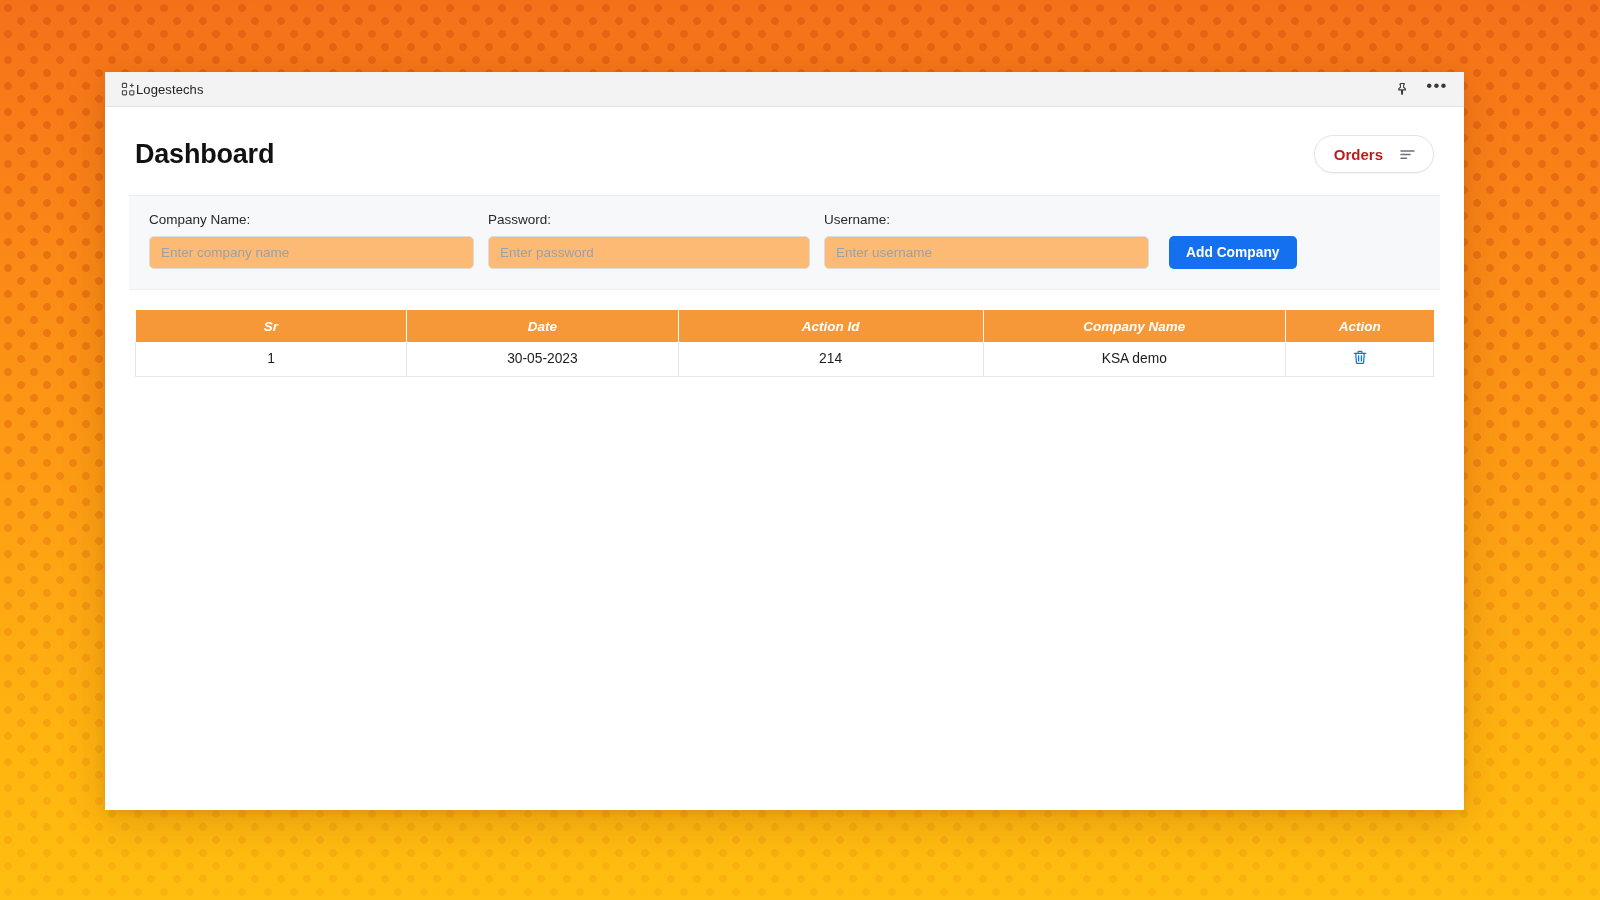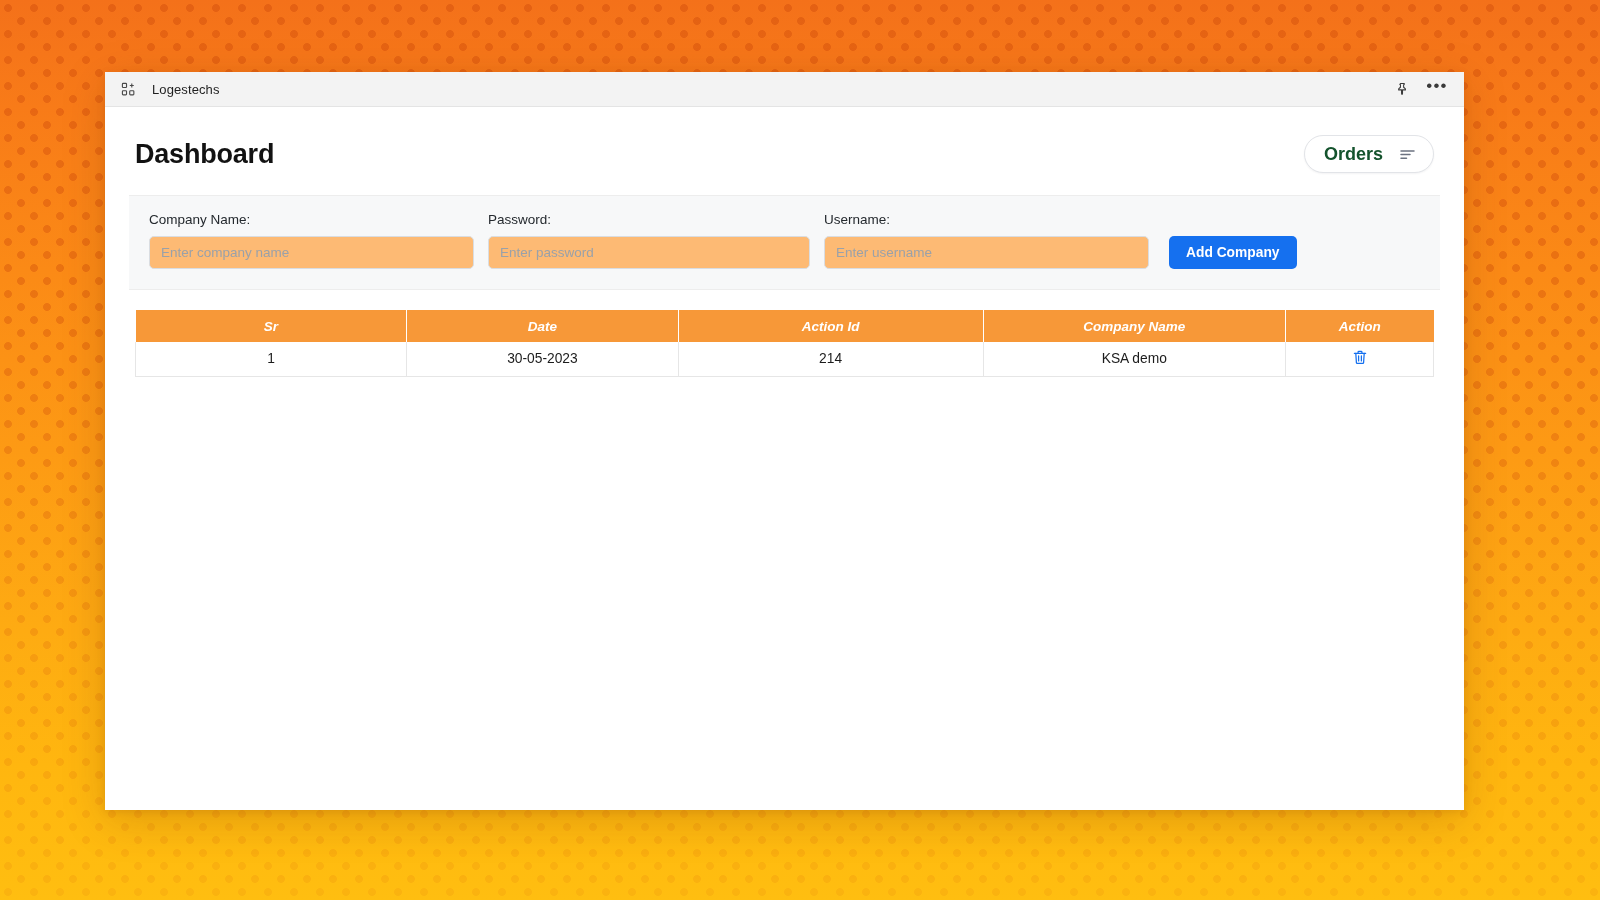--- a/index.html
+++ b/index.html
@@ -55,21 +55,21 @@
   
   .titlebar {
     height: 35px;
     flex: 0 0 35px;
     background: #f3f3f3;
     border-bottom: 1px solid #e4e4e4;
     display: flex;
     align-items: center;
     padding: 0 14px 0 16px;
   }
-  .tb-left { display: flex; align-items: center; gap: 16px; }
+  .tb-left { display: flex; align-items: center; gap: 0; }
   .tb-app-icon { width: 15px; height: 15px; display: block; color: #4a4a4a; }
   .tb-title {
     font-size: 13px;
     color: #1f1f1f;
     letter-spacing: .1px;
     white-space: nowrap;
   }
   .tb-spacer { flex: 1 1 auto; }
   .tb-right { display: flex; align-items: center; gap: 9px; }
   .tb-btn {
@@ -114,23 +114,23 @@
     gap: 16px;
     height: 38px;
     padding: 0 17px 0 19px;
     background: #ffffff;
     border: 1px solid #e2e4e8;
     border-radius: 19px;
     box-shadow: 0 1px 2px rgba(16,24,40,0.05);
     cursor: pointer;
   }
   .orders-btn .label {
-    font-size: 18px;
+    font-size: 15px;
     font-weight: bold;
-    color: #14532d;
+    color: #b91c1c;
   }
   .filter-icon { display:block; color:#6b7280; }
 
   
   .form-strip {
     background: #f7f8f9;
     border-top: 1px solid #ededed;
     border-bottom: 1px solid #ededed;
     padding: 16px 20px 20px 20px;
     display: flex;

